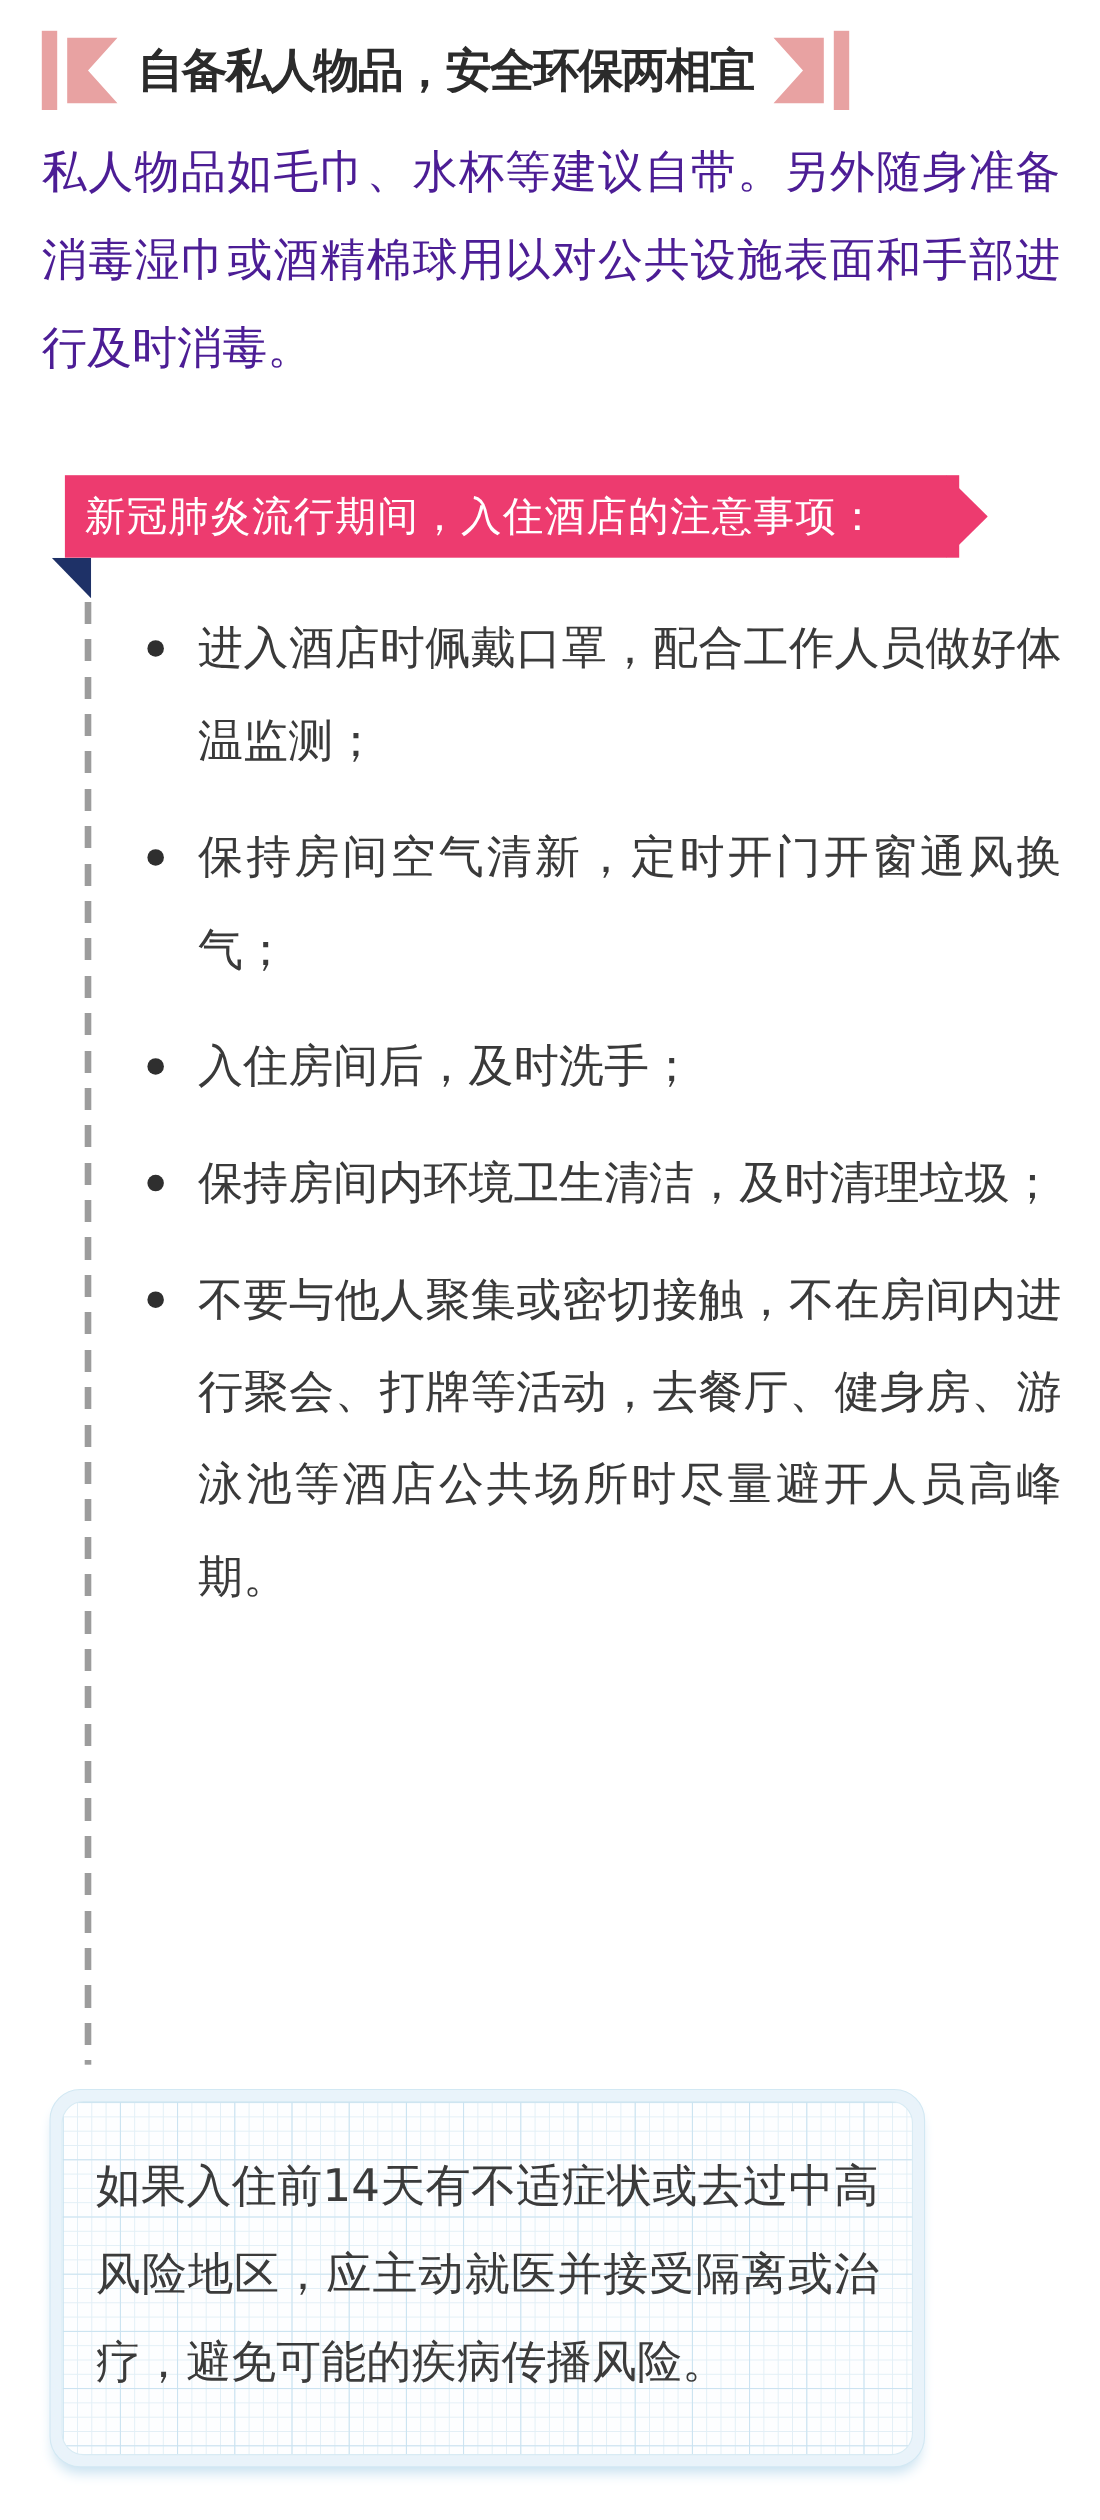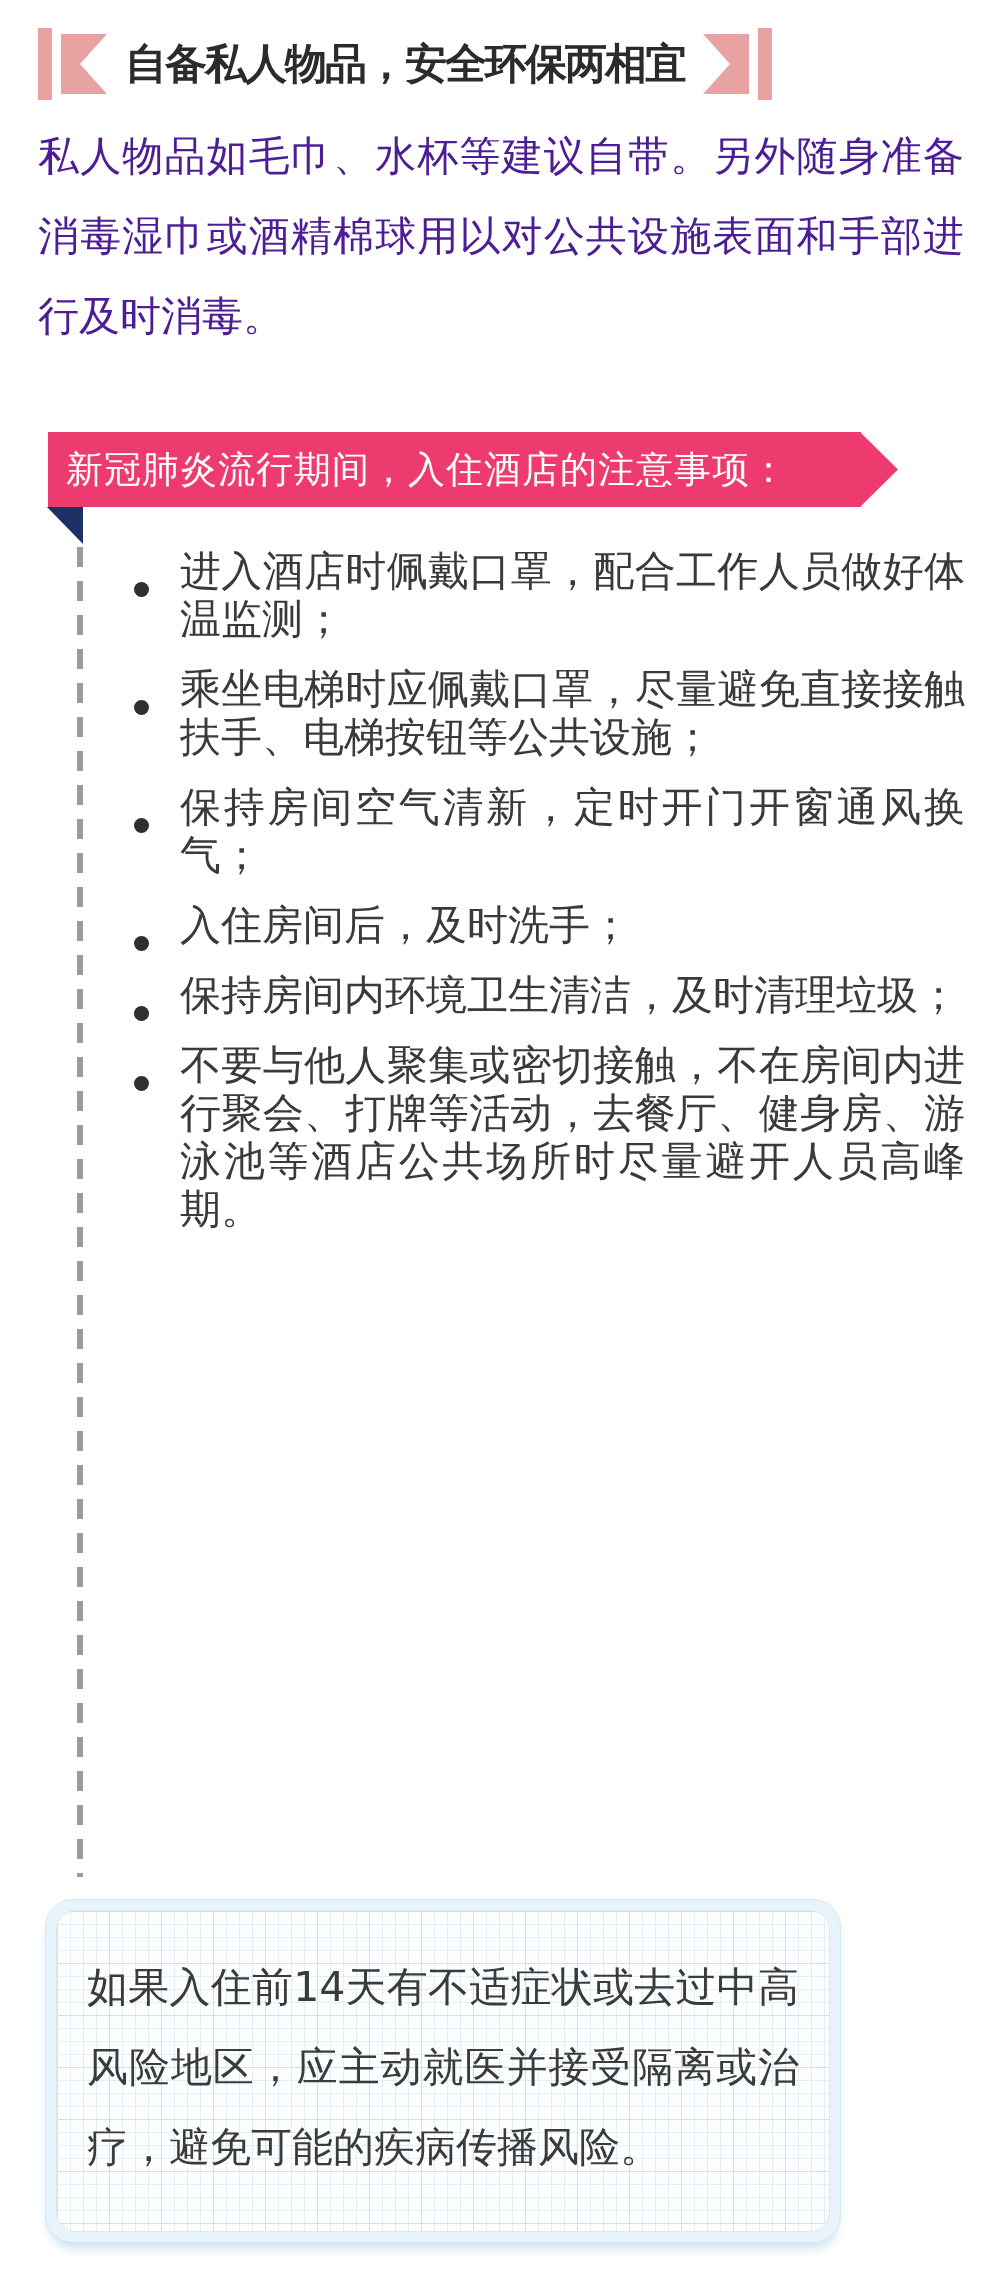--- a/index.html
+++ b/index.html
@@ -55,21 +55,21 @@
 
   
   .banner-row {
     position: relative;
     margin: 76px 0 0 47px;
     height: 75px;
     width: 853px;
   }
   .banner-rect {
     position: absolute;
-    left: 1px; top: 0;
+    left: 12px; top: 0;
     width: 813px;
     height: 75px;
     background: #ED3B6F;
     color: #ffffff;
     font-size: 37px;
     line-height: 75px;
     letter-spacing: 1px;
     padding-left: 18px;
     white-space: nowrap;
     overflow: visible;
@@ -104,21 +104,21 @@
       180deg, #9c9c9c 0 20px, transparent 20px 34px);
   }
   .note-list {
     list-style: none;
     margin: 0 35px 0 132px;
   }
   .note-list li {
     position: relative;
     padding-left: 48px;
     font-size: 41px;
-    line-height: 48px;
+    line-height: 84px;
     color: #3a3a3a;
     margin-bottom: 22px;
     text-align: justify;
   }
   .note-list li::before {
     content: "";
     position: absolute;
     left: 2px;
     top: 35px;
     width: 15px;
@@ -178,21 +178,20 @@
     <svg class="banner-arrow" width="38" height="75" viewBox="0 0 38 75">
       <polygon points="0,0 38,37.5 0,75" fill="#ED3B6F"></polygon>
     </svg>
     <div class="banner-fold"></div>
   </div>
 
   <section class="notes-section">
     <div class="dash-line"></div>
     <ul class="note-list">
       <li>进入酒店时佩戴口罩，配合工作人员做好体温监测；</li>
-      <li>乘坐电梯时应佩戴口罩，尽量避免直接接触扶手、电梯按钮等公共设施；</li>
       <li>保持房间空气清新，定时开门开窗通风换气；</li>
       <li>入住房间后，及时洗手；</li>
       <li>保持房间内环境卫生清洁，及时清理垃圾；</li>
       <li>不要与他人聚集或密切接触，不在房间内进行聚会、打牌等活动，去餐厅、健身房、游泳池等酒店公共场所时尽量避开人员高峰期。</li>
     </ul>
   </section>
 
   <aside class="alert-box">
     <div class="alert-inner">
       <p>如果入住前14天有不适症状或去过中高风险地区，应主动就医并接受隔离或治疗，避免可能的疾病传播风险。</p>

